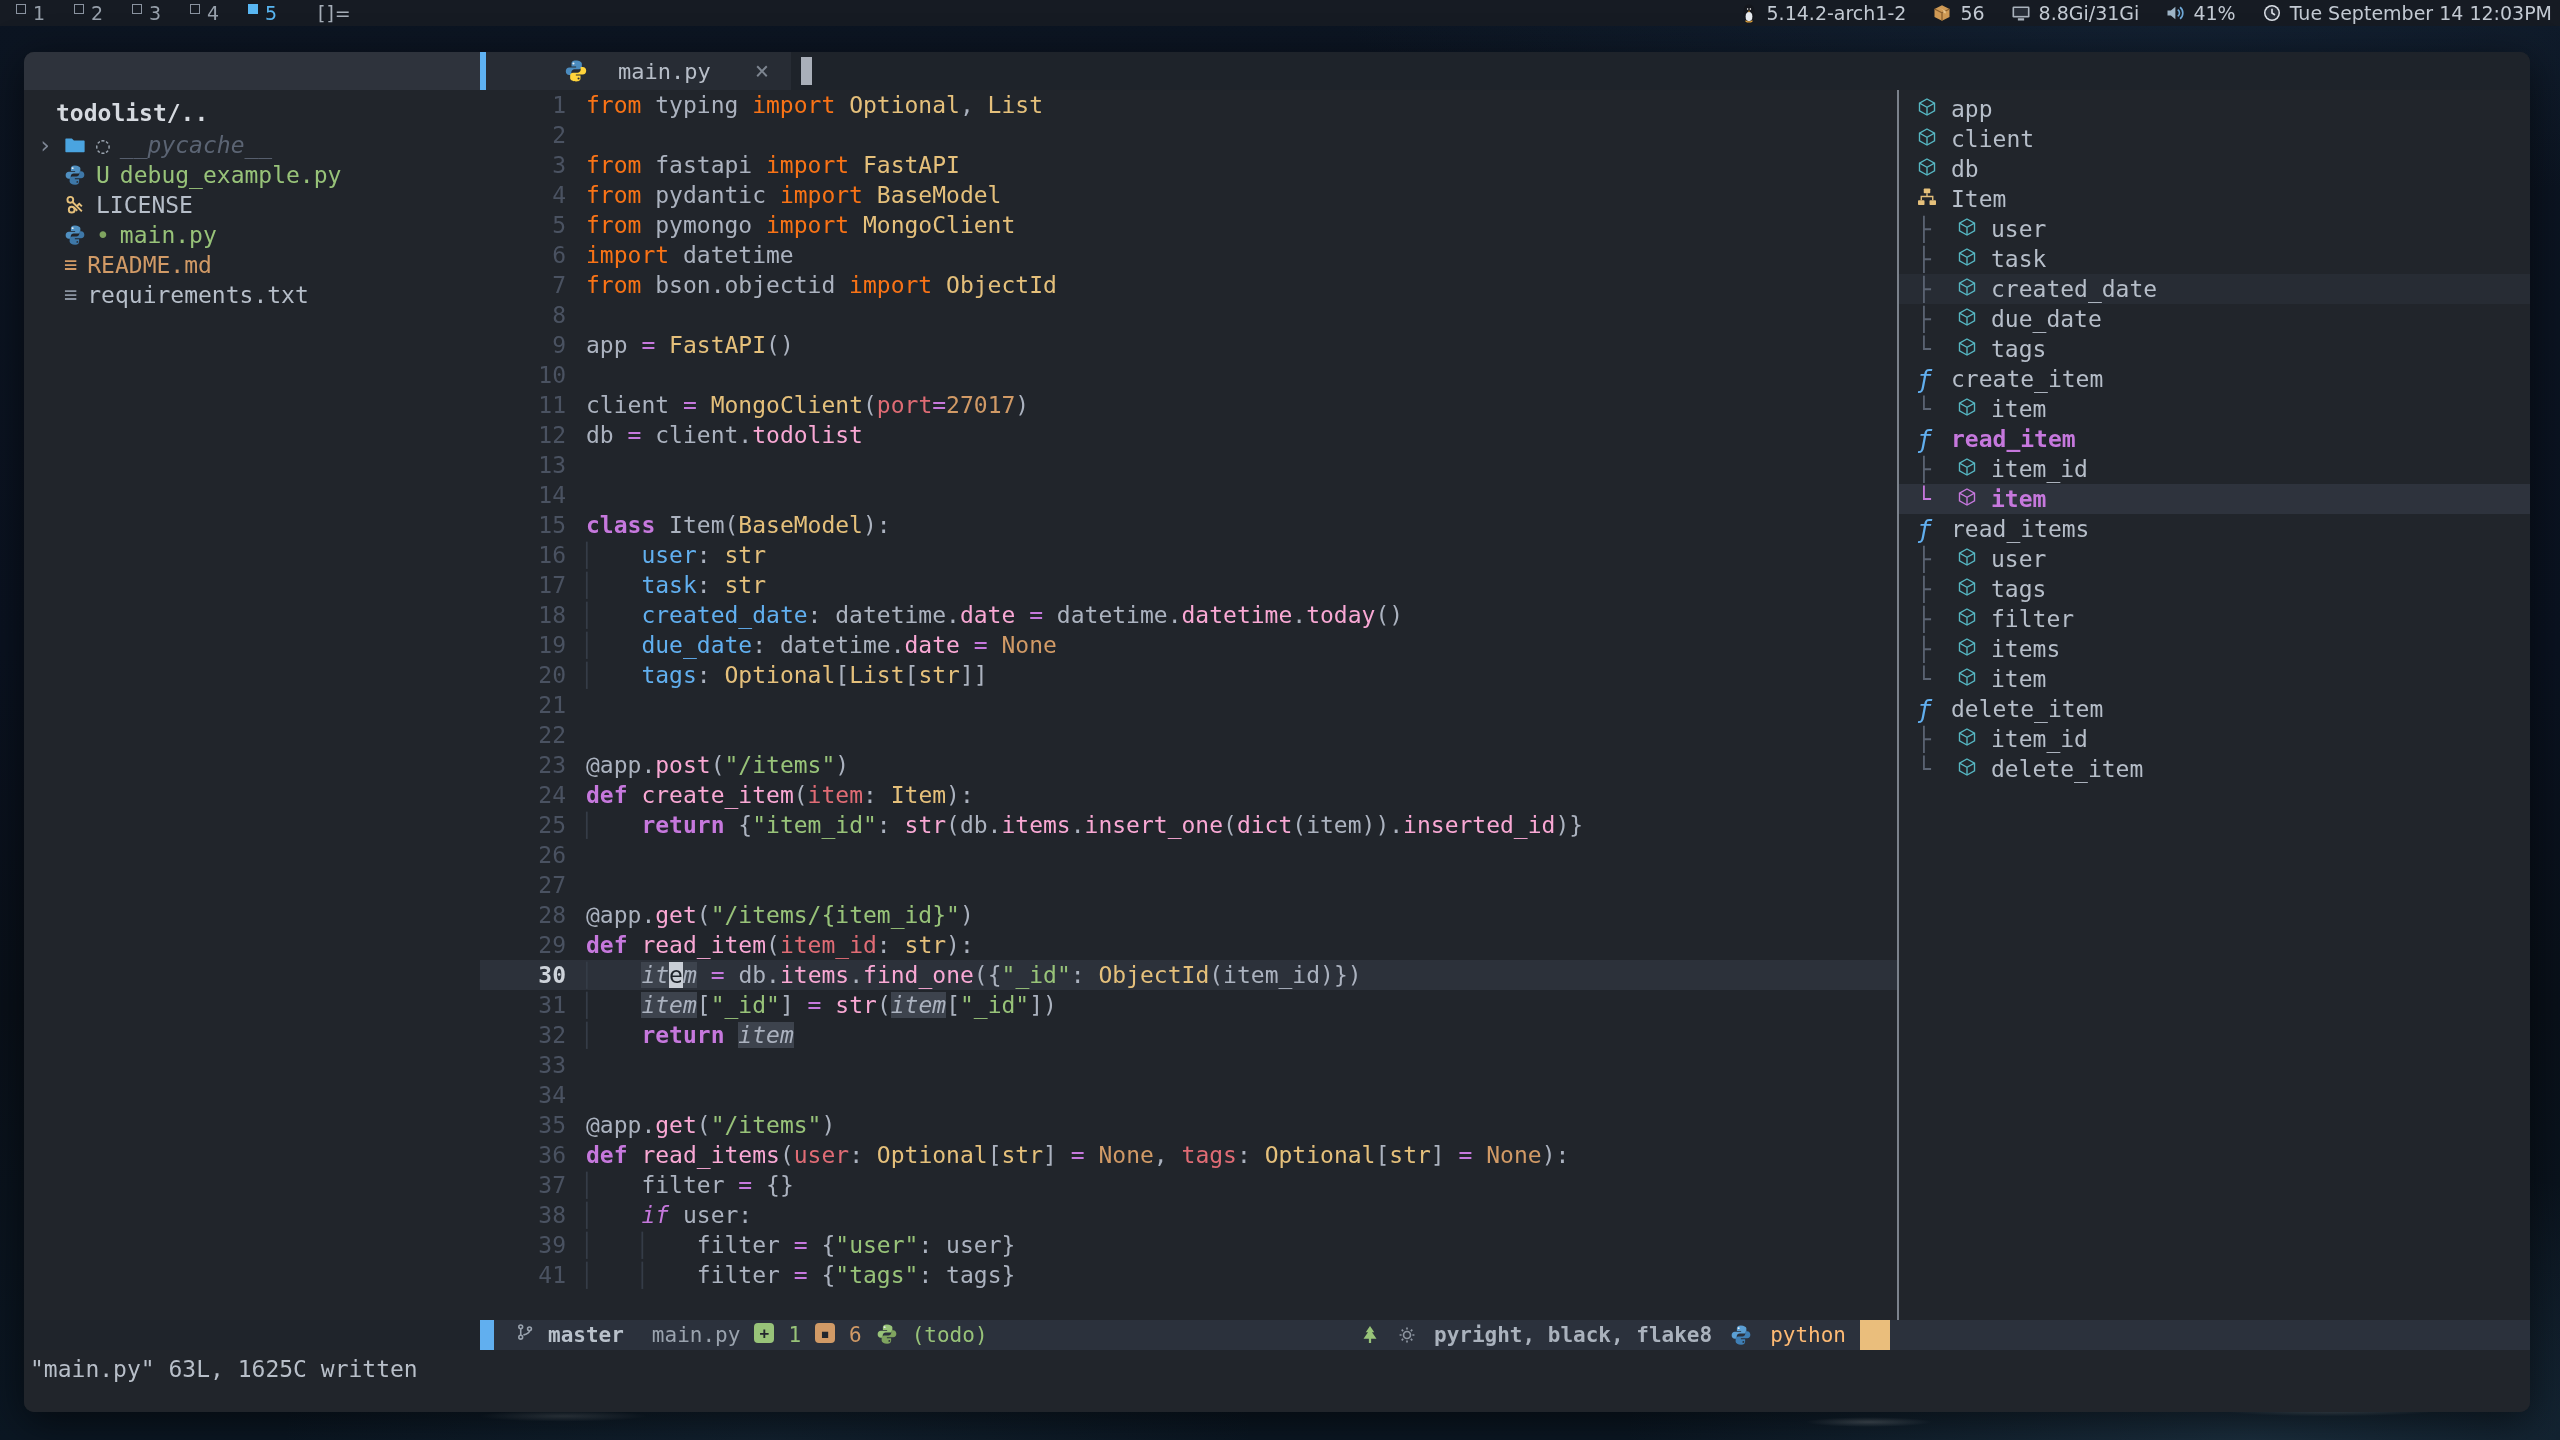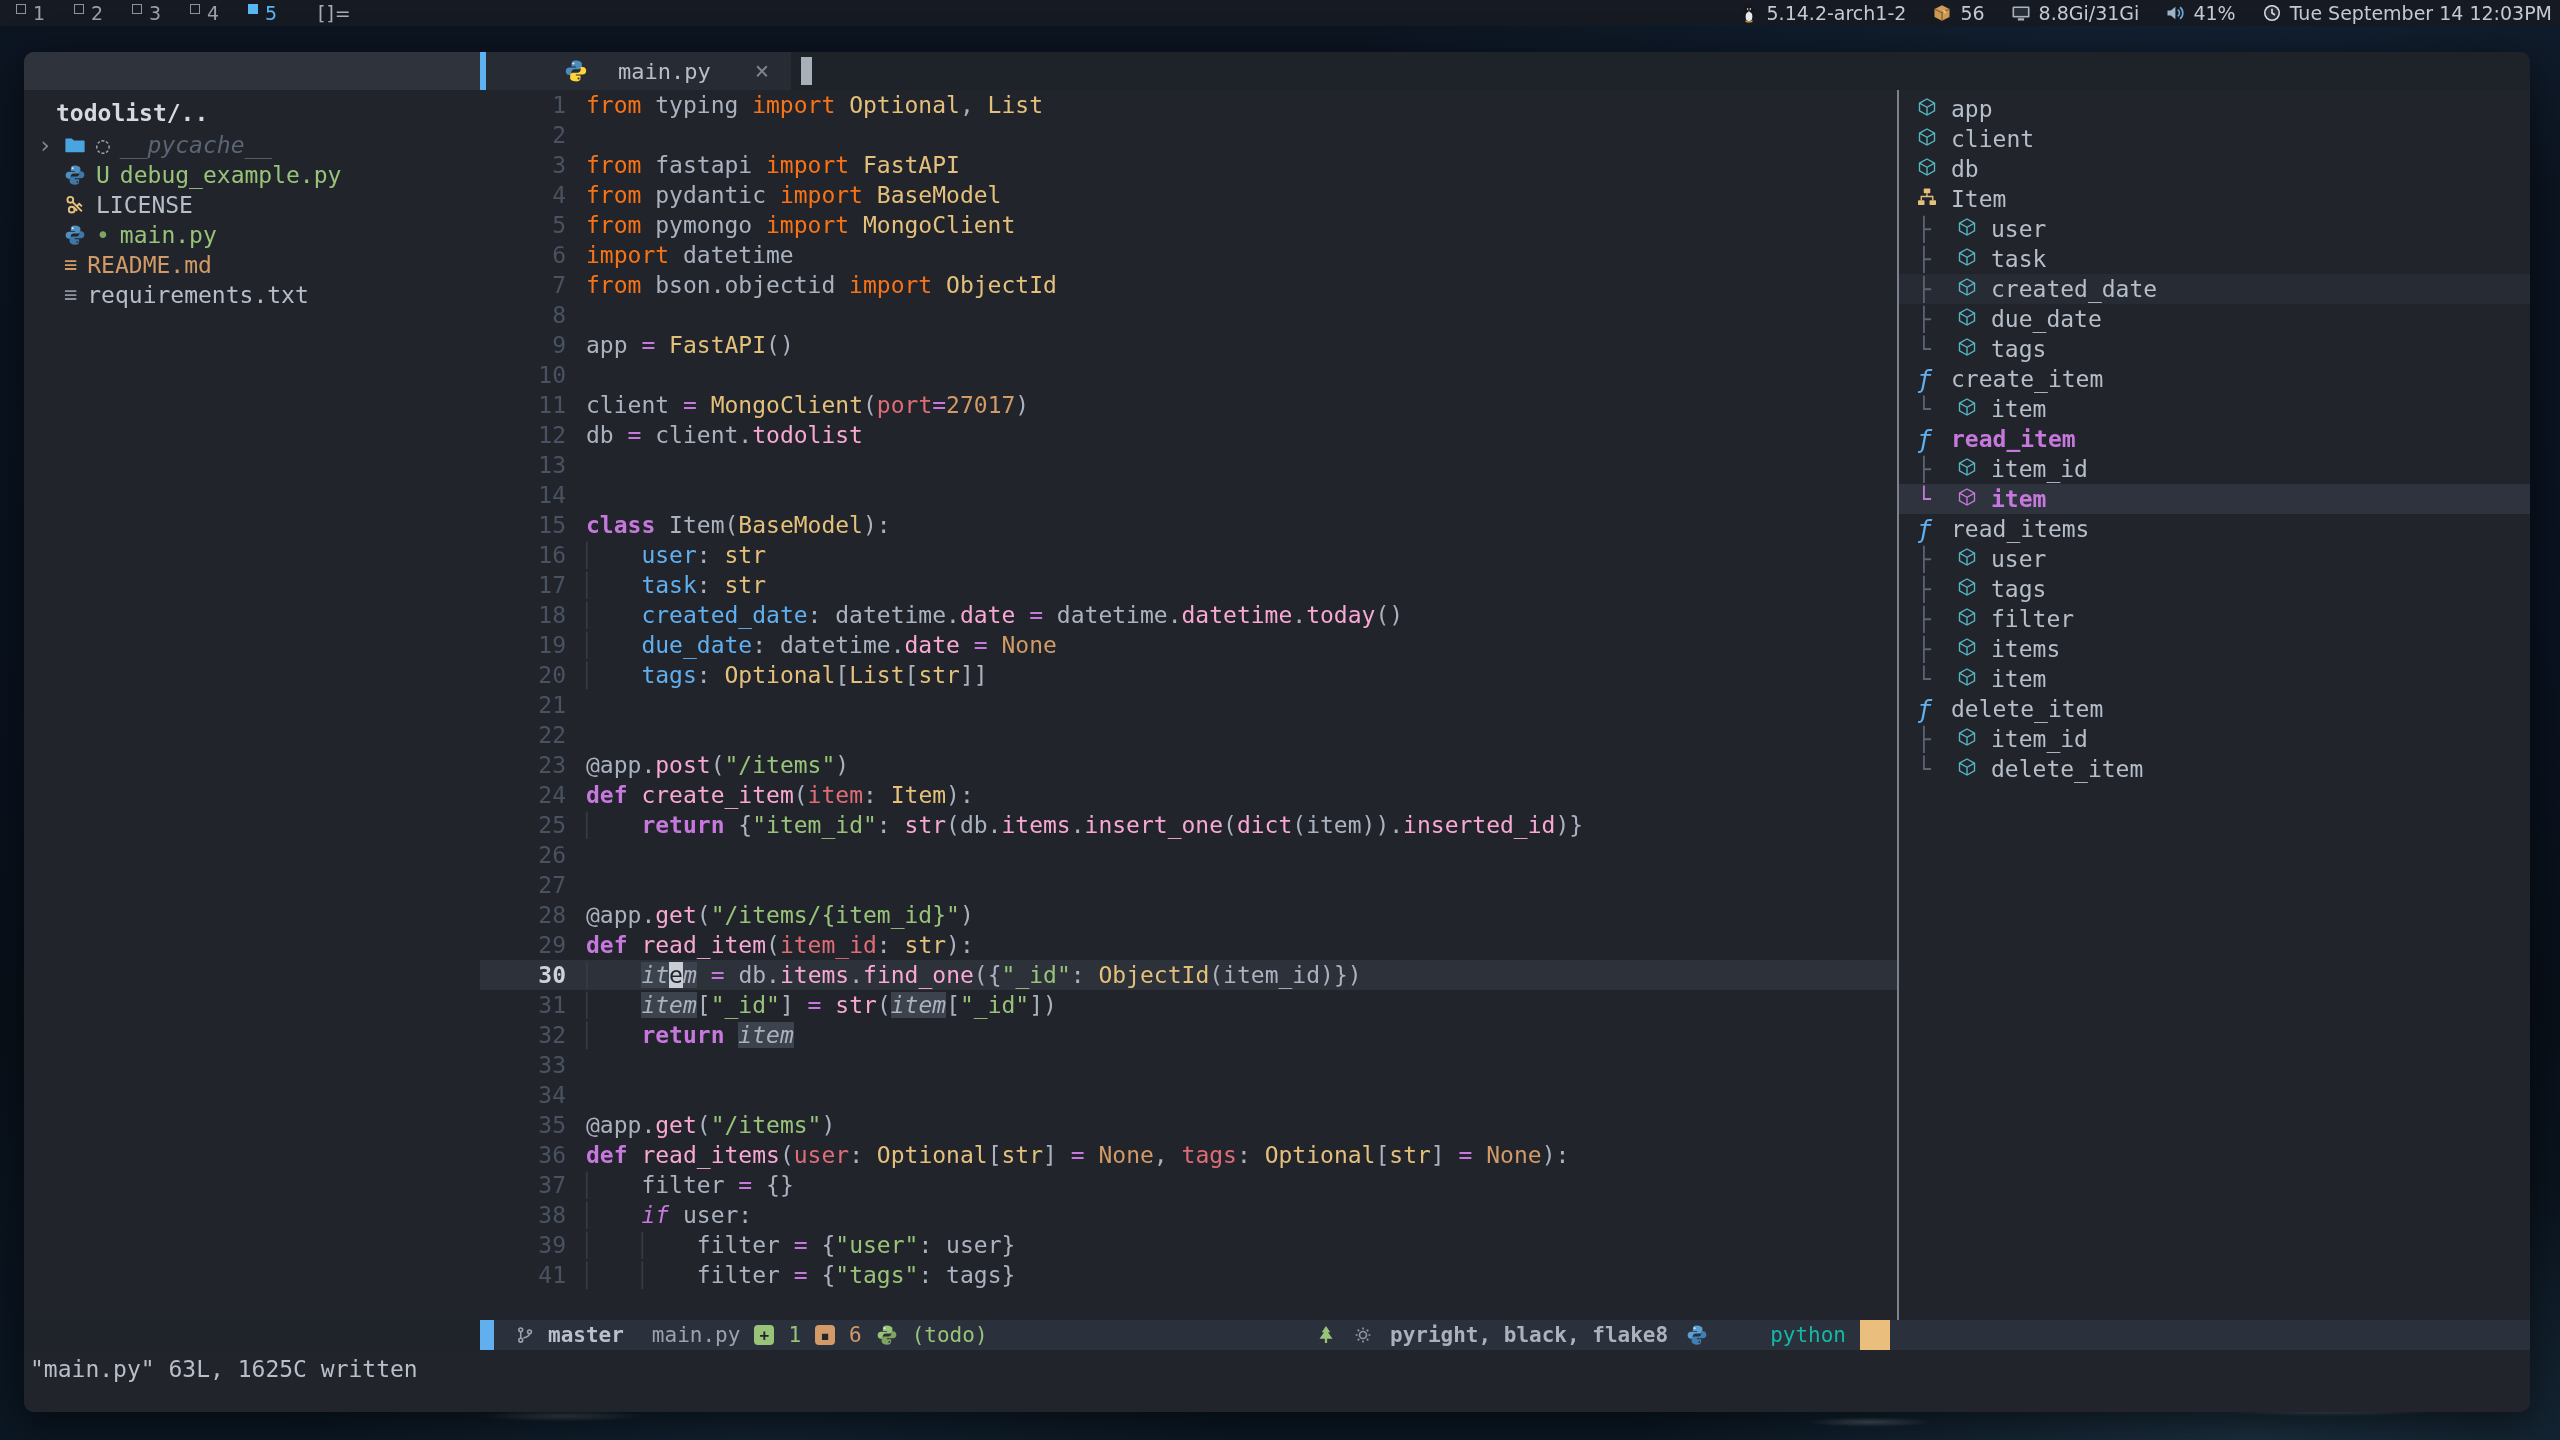--- a/index.html
+++ b/index.html
@@ -77,31 +77,31 @@
   .srow.sym-fn-active .s-label{color:#c678dd;font-weight:bold;}
   .srow.sym-active{background:#2e333d;}
   .srow.sym-active .s-label{color:#c678dd;font-weight:bold;}
   .srow.sym-active .s-icn{color:#c678dd;}
   .srow.sym-active .conn{color:#c678dd;}
   .srow.sym-dim-row{background:#272c34;}
   
   .statusline{position:absolute;left:0;right:0;top:1268px;height:30px;display:flex;align-items:center;background:#2b313c;font-size:21px;color:#9aa3ae;}
   .sl-treepad{width:456px;align-self:stretch;background:#1f242b;flex:0 0 auto;}
   .sl-mode{width:14px;align-self:stretch;background:#61afef;flex:0 0 auto;}
-  .sl-group{display:flex;align-items:center;gap:14px;margin-left:22px;}
+  .sl-group{display:flex;align-items:flex-start;gap:14px;margin-left:22px;}
   .sl-branch{font-weight:bold;color:#b9c1cb;}
   .sl-file{margin-left:14px;}
   .badge{width:20px;height:20px;border-radius:4px;display:inline-flex;align-items:center;justify-content:center;font-size:16px;font-weight:bold;}
   .badge.add{background:#98c379;color:#22262d;}
   .badge.warn{background:#d19a66;color:#22262d;}
   .sl-num-add{color:#98c379;} .sl-num-warn{color:#d19a66;}
   .sl-venv{color:#98c379;}
   .sl-right{display:flex;align-items:center;gap:18px;margin-left:auto;}
   .sl-linters{font-weight:bold;color:#aab2bd;}
-  .sl-lang{color:#14b8a6;margin-left:44px;}
+  .sl-lang{color:#fdba74;}
   .sl-orange{width:30px;height:30px;background:#eabe7c;flex:0 0 auto;margin-left:14px;}
   .sl-tail{width:640px;flex:0 0 auto;align-self:stretch;}
   
   .cmdline{position:absolute;left:0;right:0;top:1298px;height:62px;background:#21252b;color:#b8bfc9;font-size:23px;padding:6px 0 0 6px;box-sizing:border-box;}
 </style>
 </head>
 <body>
 
 <div class="screen">
   <div class="foam"></div>

